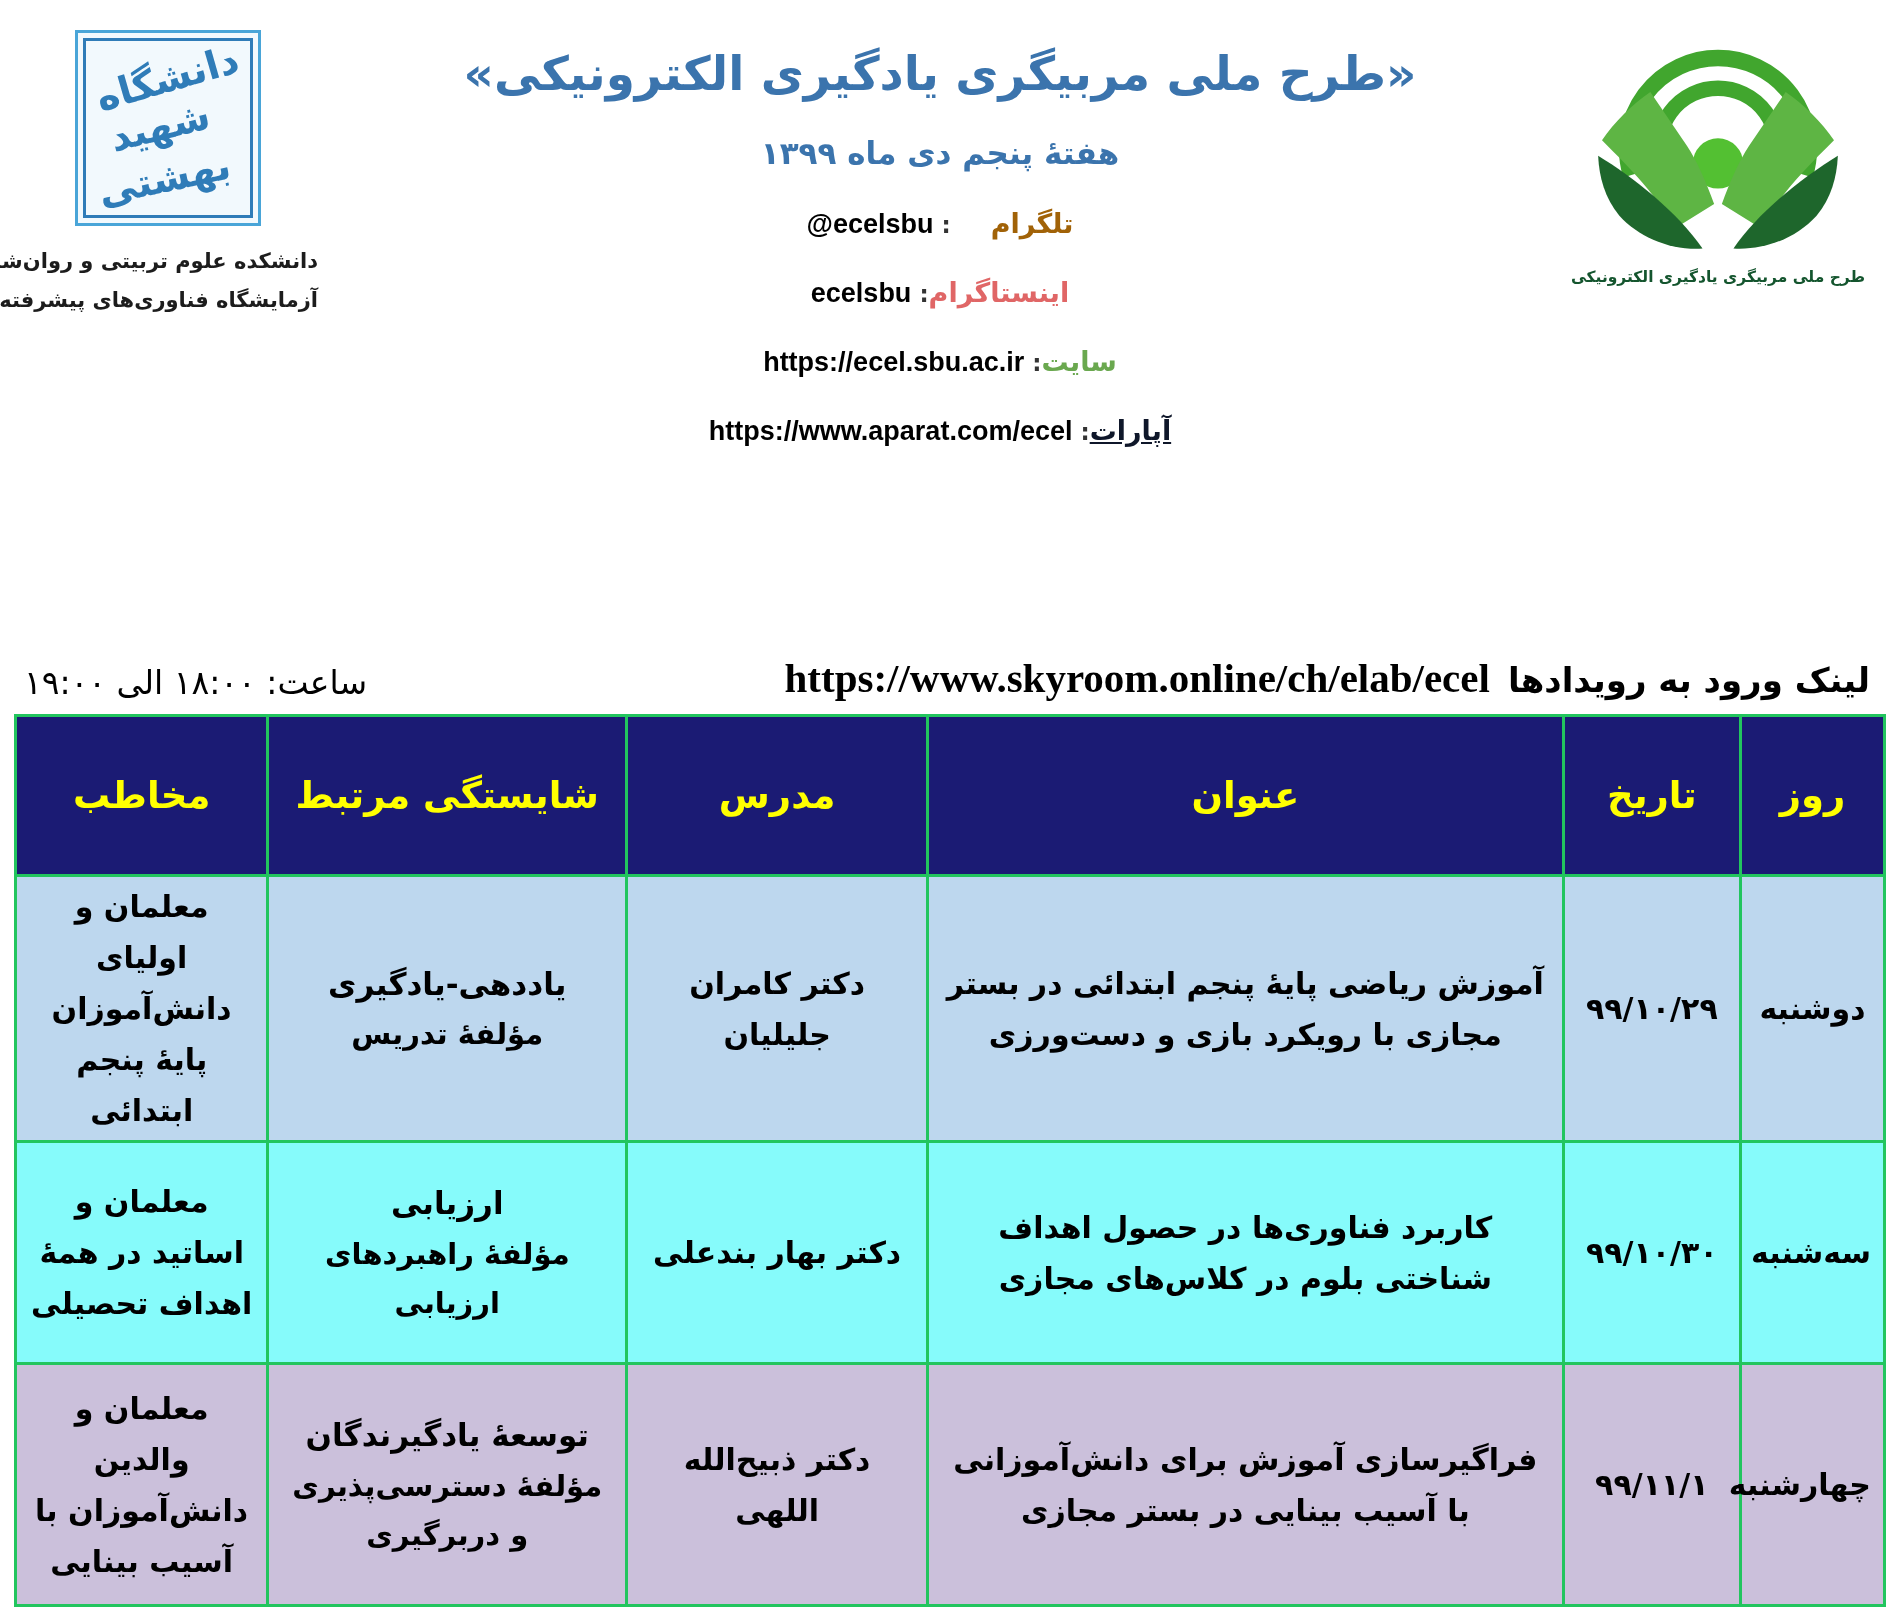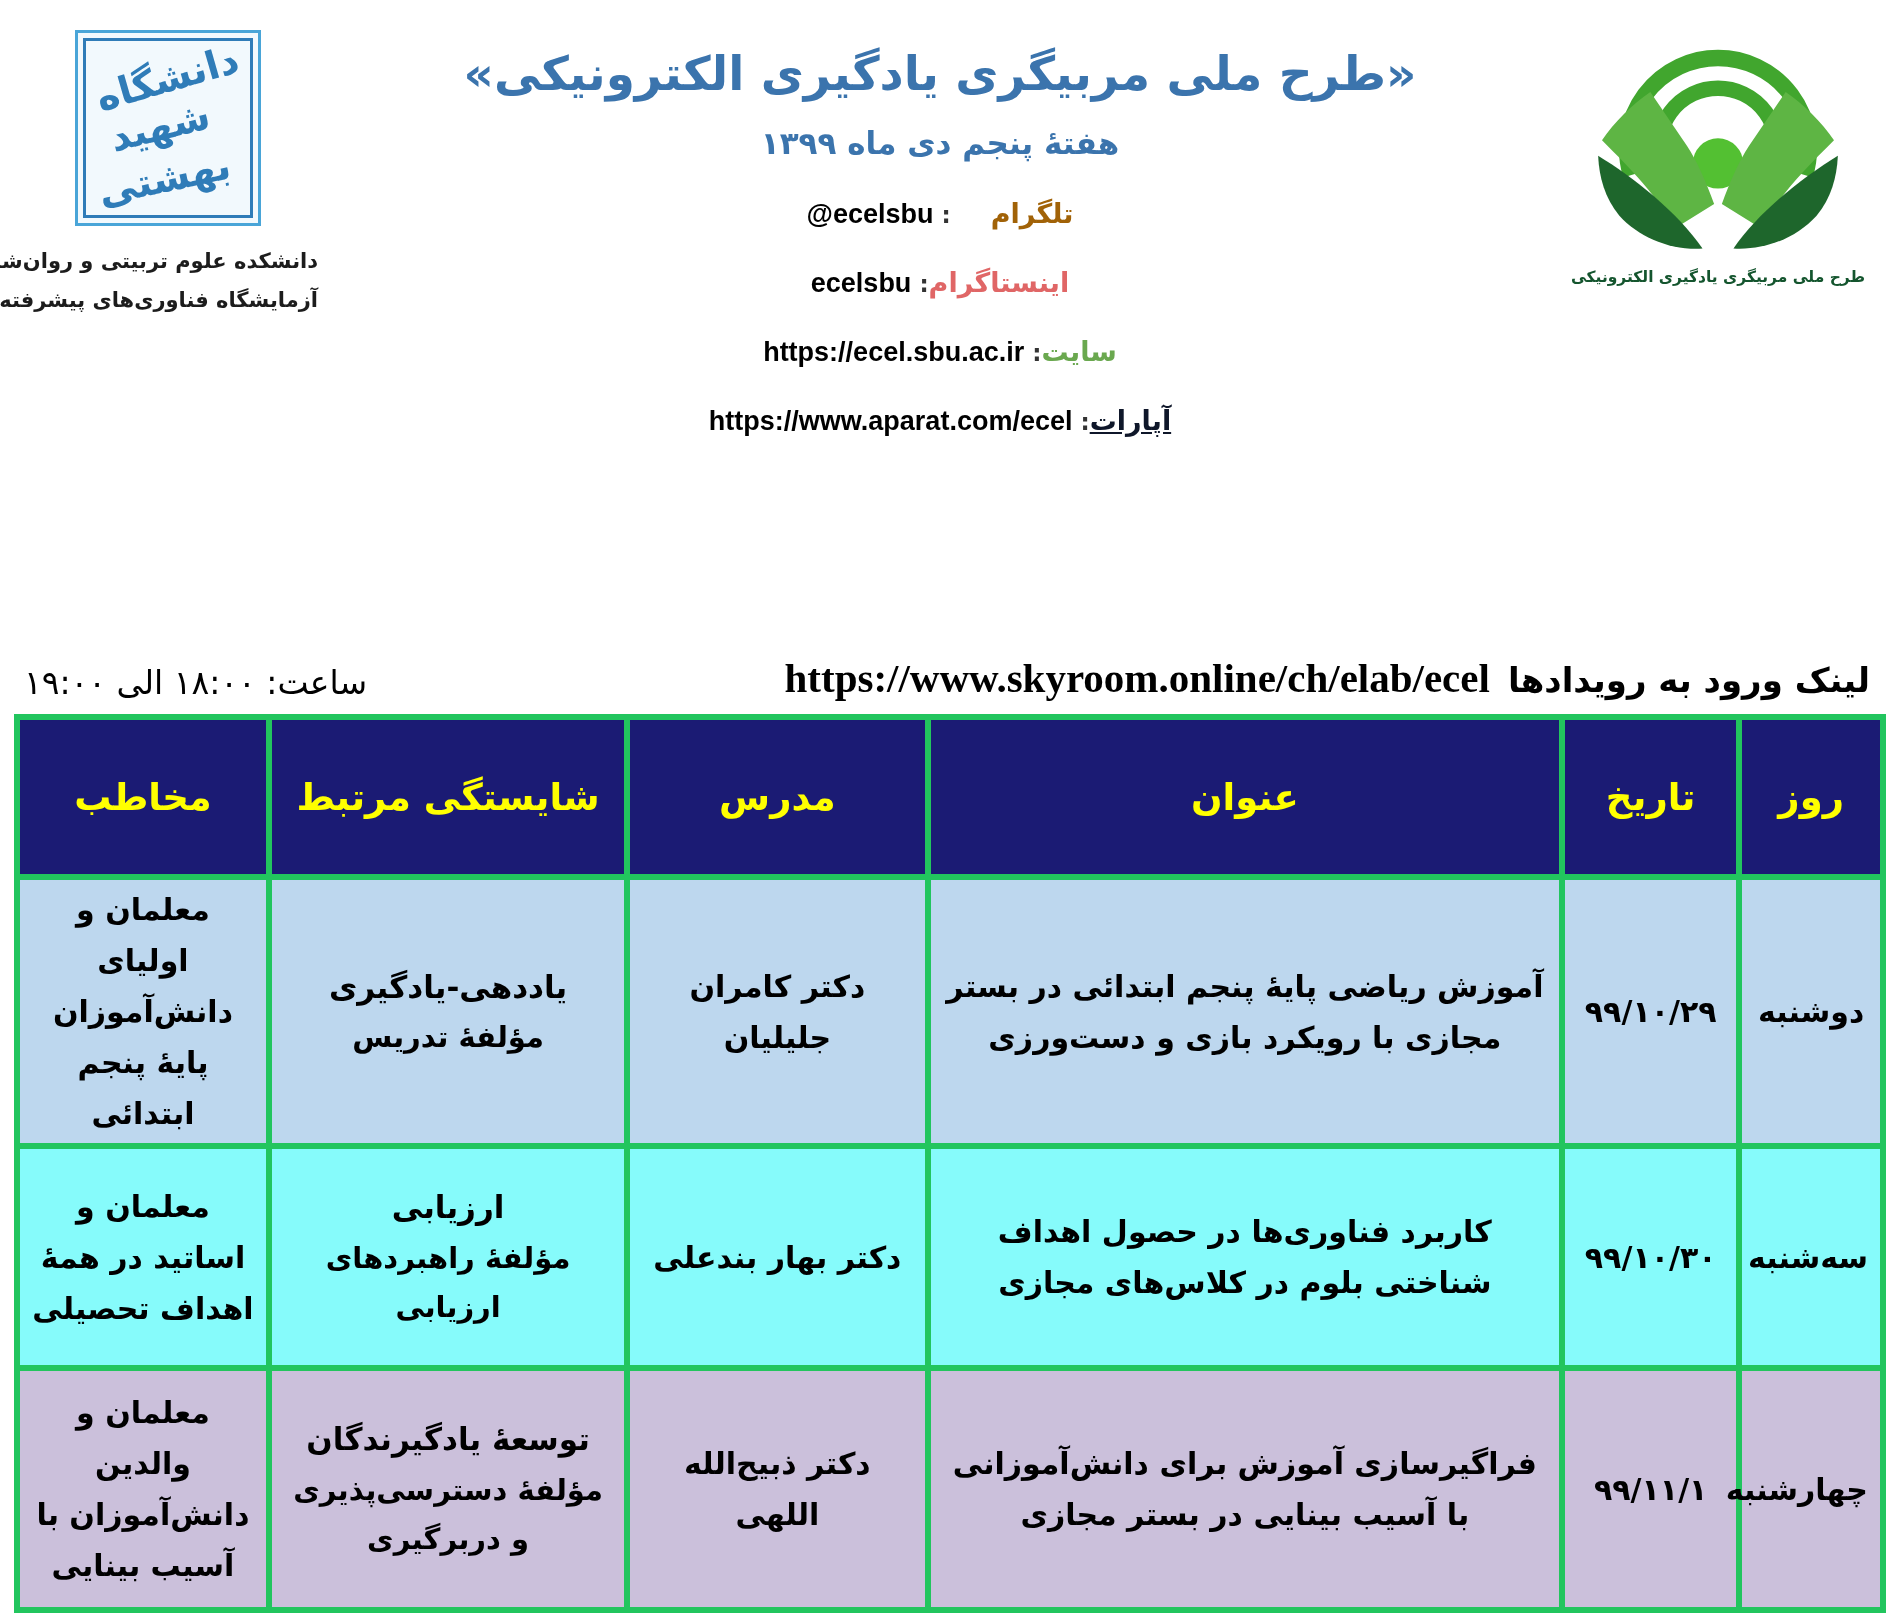--- a/index.html
+++ b/index.html
@@ -10,41 +10,41 @@
   .top { display:flex; direction:ltr; height:640px; padding:26px 26px 0 18px; }
 
   .uni-block { width:300px; text-align:center; direction:rtl; }
   .uni-logo { width:186px; height:196px; margin:4px auto 16px; border:3px solid #49a5d8; background:#f2f9fd; padding:5px; }
   .uni-logo-inner { width:100%; height:100%; border:3px solid #2f7cb8; display:flex; align-items:center; justify-content:center; }
   .uni-logo-inner svg { width:100%; height:100%; }
   .uni-line { font-size:21px; font-weight:bold; color:#1c1c1c; line-height:1.85; white-space:nowrap; }
 
   .center-block { flex:1; text-align:center; direction:rtl; padding-top:20px; }
   .main-title { font-size:47px; font-weight:bold; color:#3b74ad; }
-  .subtitle { font-size:31px; font-weight:bold; color:#3b74ad; margin-top:24px; }
+  .subtitle { font-size:31px; font-weight:bold; color:#3b74ad; margin-top:34px; }
   .contact-heading { font-size:30px; font-weight:bold; color:#3c3c3c; margin-top:100px; }
   .contact-line { font-size:27px; font-weight:bold; margin-top:37px; }
   .contact-line .colon { color:#333; font-size:23px; }
   .contact-line bdi { color:#000; font-family:"Liberation Sans","DejaVu Sans",sans-serif; font-weight:bold; }
   .c0 { color:#a16207;margin-left:40px; } .c1 { color:#e06666; } .c2 { color:#6aa84f; } .c3 { color:#0f172a;text-decoration:underline; }
 
   .project-block { width:312px; text-align:center; direction:rtl; padding-top:6px; }
   .project-block svg { width:272px; height:232px; }
   .project-caption { font-size:15.5px; font-weight:bold; color:#14552e; margin-top:0; white-space:nowrap; }
 
   
   .event-bar { display:flex; justify-content:space-between; align-items:flex-end; padding:0 30px 0 24px; height:62px; }
   .link-group { display:flex; align-items:baseline; direction:rtl; }
   .link-label { font-size:34px; font-weight:bold; font-family:"DejaVu Sans",sans-serif; }
   .link-url { font-size:41px; font-weight:bold; font-family:"Liberation Serif","DejaVu Serif",serif; direction:ltr; unicode-bidi:embed; margin-left:18px; margin-right:18px; }
   .time-label { font-size:33px; font-weight:normal; font-family:"DejaVu Sans",sans-serif; }
 
   
   .schedule-table { width:1872px; margin:12px 14px 0 14px; border-collapse:collapse; table-layout:fixed; direction:rtl; }
-  .schedule-table th, .schedule-table td { border:6px solid #22c55e; text-align:center; vertical-align:middle; padding:4px 12px; }
+  .schedule-table th, .schedule-table td { border:3px solid #22c55e; text-align:center; vertical-align:middle; padding:4px 12px; }
   .schedule-table th { background:#1b1b74; color:#ffff00; font-size:37px; font-weight:bold; height:160px; }
   .schedule-table td { font-size:30px; font-weight:600; line-height:1.7; }
   tr.row-blue   td { background:#bdd7ee; height:196px; }
   tr.row-cyan   td { background:#86fbfb; height:222px; }
   tr.row-purple td { background:#cbc0db; height:242px; }
   .cell-title { padding:0 36px; }
   .comp-main { font-weight:800; font-size:31px; }
   .comp-sub { font-weight:600; font-size:29px; }
   .cell-audience { font-size:29px; padding:0 6px; }
   .cell-date { font-size:31px; }

